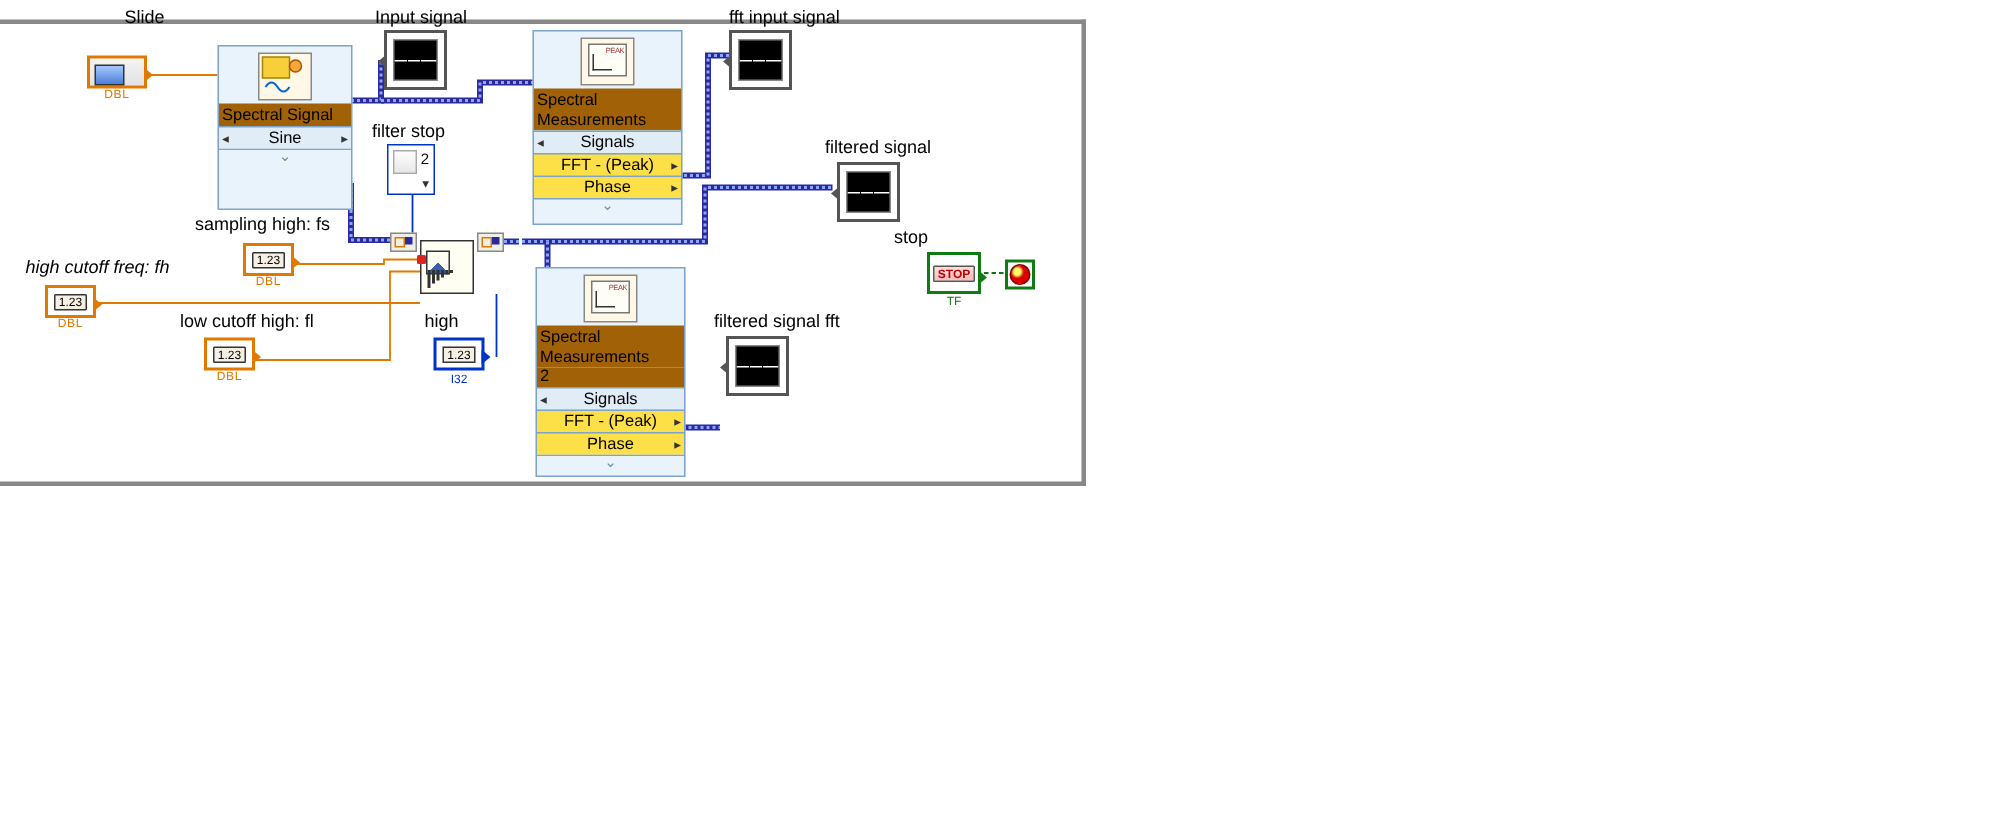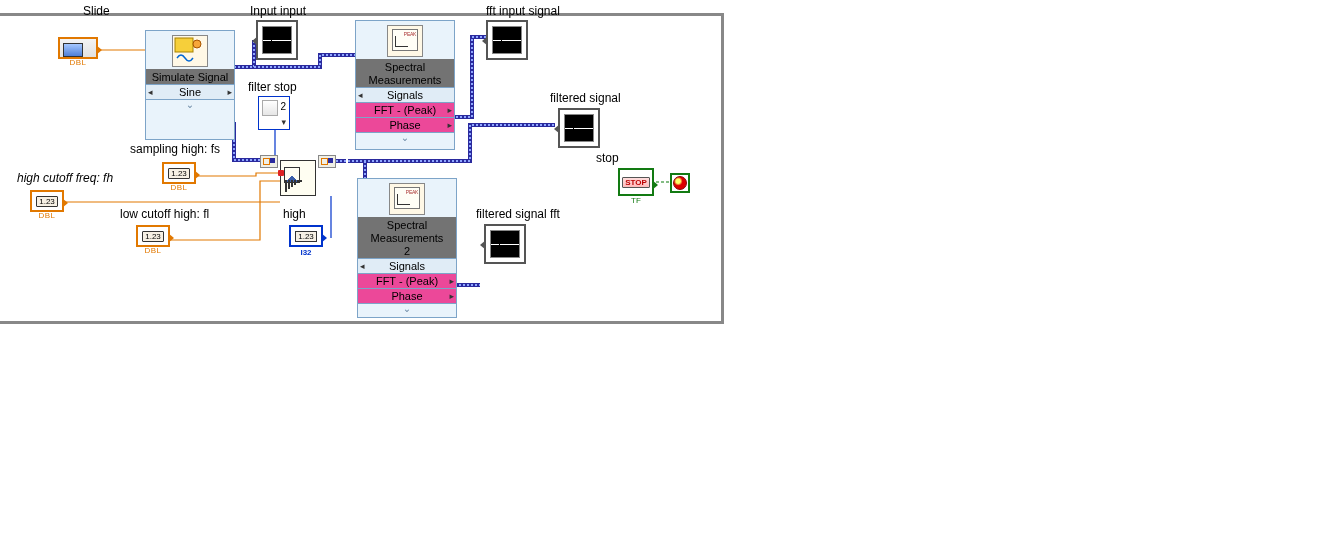--- a/index.html
+++ b/index.html
@@ -92,21 +92,21 @@
   .i32-ctrl .inner {
     font-size: 8px;
     border: 1px solid #333;
     padding: 0 2px;
     background: #f6f0e4;
   }
   .i32-tag {
     position: absolute;
     left:0; right:0; bottom:-12px;
     text-align:center;
-    font-size:8px; color:#0033cc;font-weight:bold;
+    font-size:8px; color:#0033cc;
   }
   
   .slide-ctrl {
     position: absolute;
     width: 40px;
     height: 22px;
     border: 2px solid #e17800;
     background: linear-gradient(#f4f4f4,#e2e2e2);
     box-sizing: border-box;
   }
@@ -127,38 +127,38 @@
     border-left:6px solid #e17800;
   }
   
   .express {
     position: absolute;
     background: #e9f3fb; 
     border: 1px solid #7da4c8;
     box-sizing: border-box;
   }
   .express .title {
-    background: #737373;
-    text-align: center;
+    background: #a16207;
+    text-align: left;
     font-size: 11px;
     color: #000;
     padding: 2px 2px 1px;
   }
   .express .icon {
     margin: 4px auto 2px;
     width: 34px; height: 30px;
     border: 1px solid #888;
     background: #fff8e6;
     position: relative;
   }
   .express .row {
     border-top: 1px solid #7da4c8;
     font-size: 11px;
     text-align: center;
-    background: #ec4899;
+    background: #fde047;
     padding: 1px 0;
     position: relative;
   }
   .express .row.dark {
     background: #e0ecf6;
   }
   .express .row .arrow-r, .express .title .arrow-r {
     position: absolute; right: 2px; top: 50%; transform: translateY(-50%);
     font-size: 9px; color: #333;
   }
@@ -397,28 +397,28 @@
   </div>
 
   <div class="express" style="left:145px; top:30px; width:90px; height:110px;">
     <div class="icon">
       <svg width="32" height="28" style="position:absolute;left:0;top:0">
         <rect x="2" y="2" width="18" height="14" fill="#f6cf3a" stroke="#a78200"></rect>
         <circle cx="24" cy="8" r="4" fill="#f6a63a" stroke="#a75400"></circle>
         <path d="M4 22 q4 -6 8 0 t8 0" stroke="#0066d4" fill="none" stroke-width="1.4"></path>
       </svg>
     </div>
-    <div class="title" style="position:relative">Simulate Signal</div>
+    <div class="title" style="position:relative">Spectral Signal</div>
     <div class="row dark">
       <span class="arrow-l">◂</span><span>Sine</span><span class="arrow-r">▸</span>
     </div>
     <div class="expand">⌄</div>
   </div>
 
-  <div class="label" style="left:250px; top:4px;">Input input</div>
+  <div class="label" style="left:250px; top:4px;">Input signal</div>
   <div class="graph-ind" style="left:256px; top:20px;">
     <div class="screen"></div>
   </div>
 
   <div class="label" style="left:248px; top:80px;">filter stop</div>
   <div class="ring-const" style="left:258px; top:96px;">
     <div class="pic"></div>
     <div class="num">2</div>
     <div class="caret">▾</div>
   </div>

